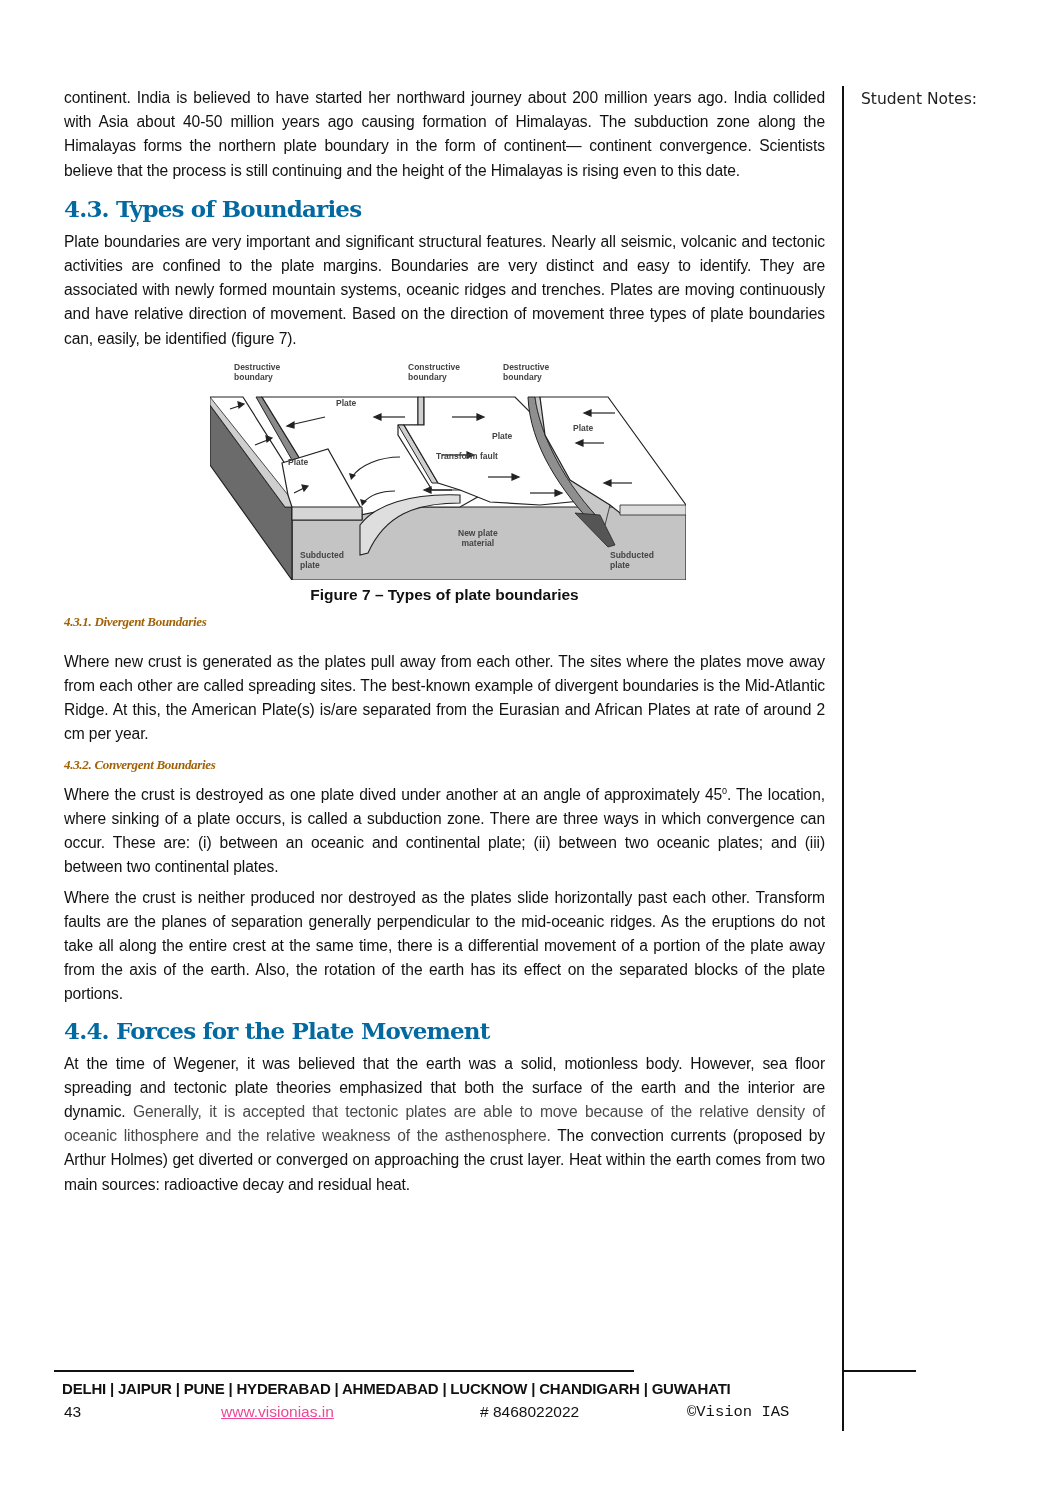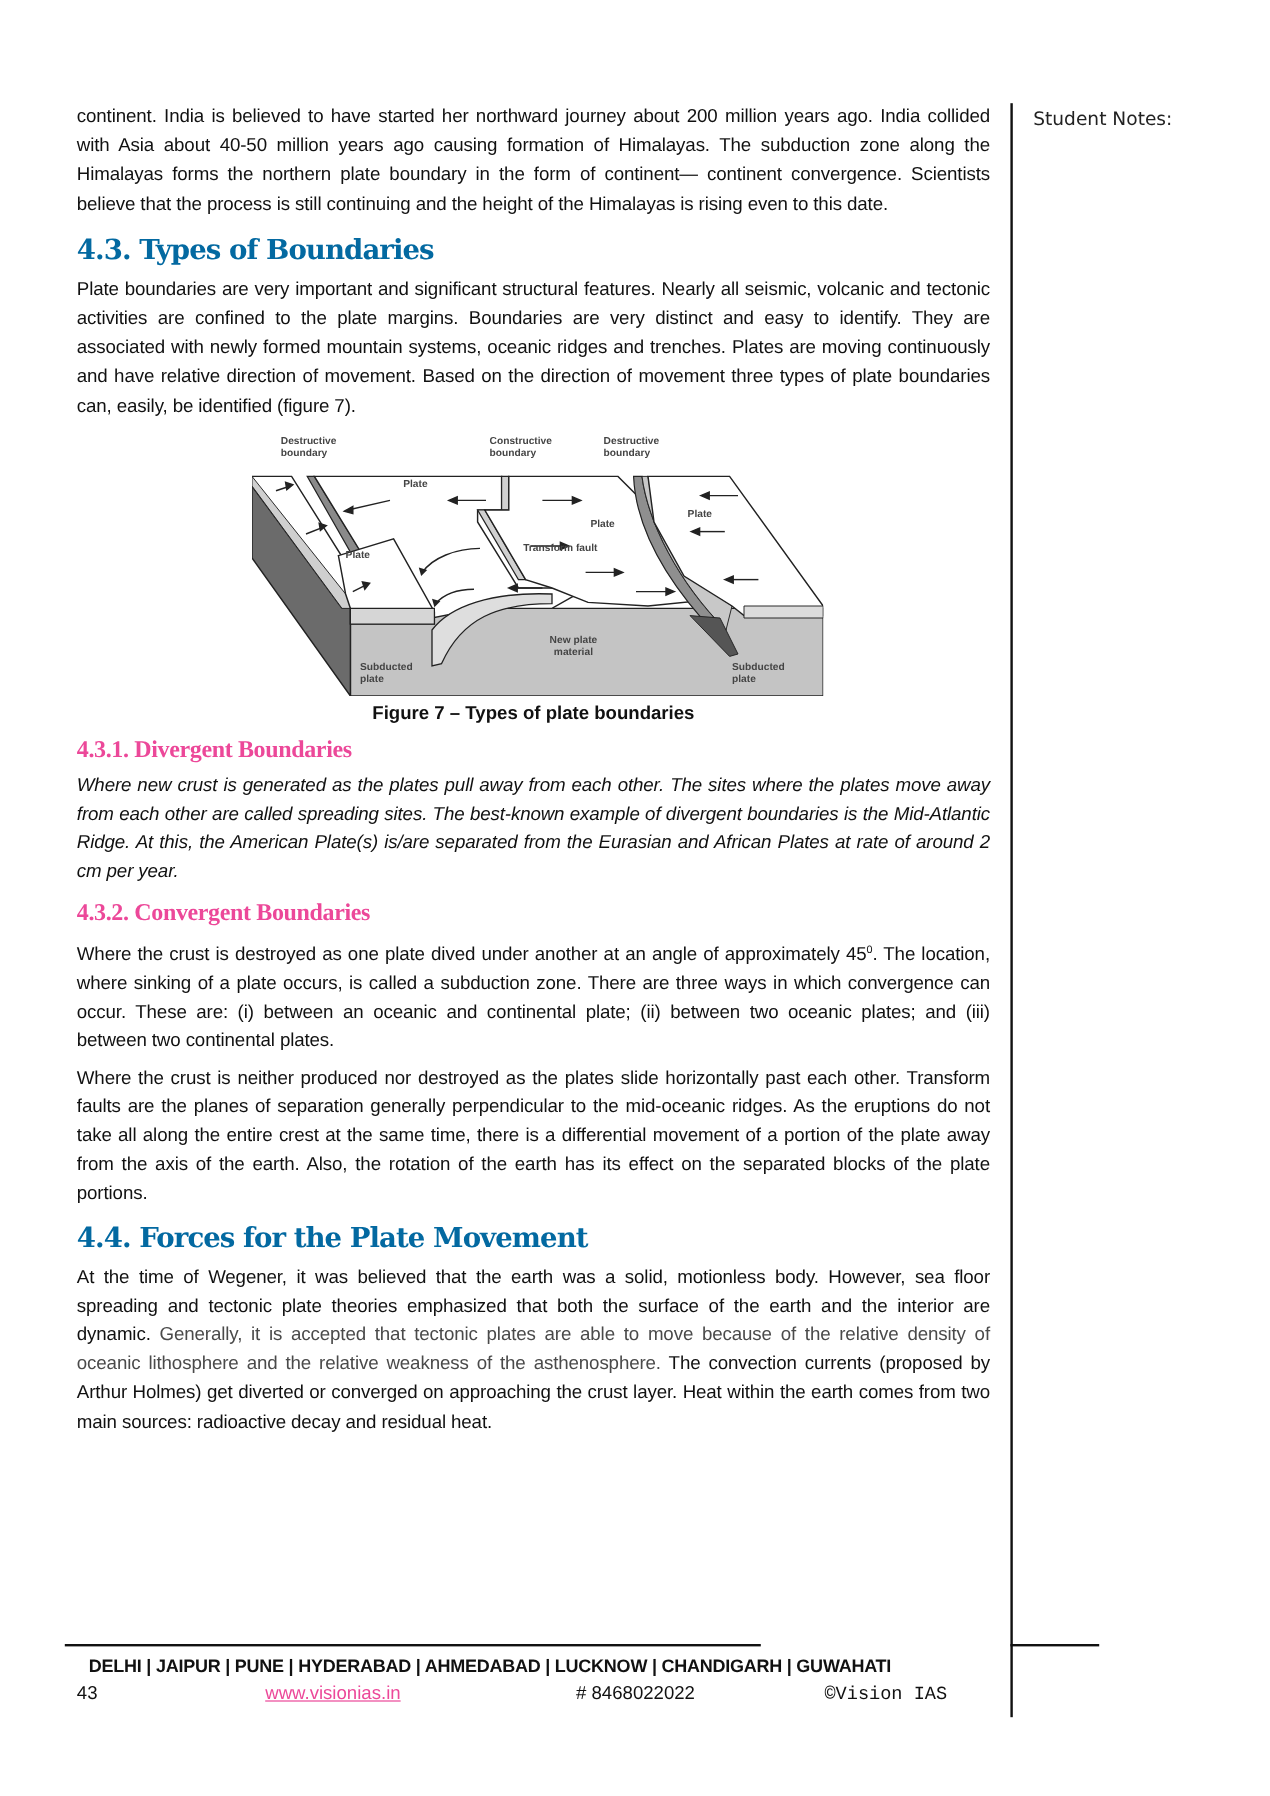--- a/index.html
+++ b/index.html
@@ -2,29 +2,29 @@
 <html><head>
 <meta charset="utf-8">
 <style>
   html, body { margin: 0; padding: 0; background: #ffffff; }
   body { width: 1058px; height: 1497px; position: relative; overflow: hidden;
          font-family: "Liberation Sans", "DejaVu Sans", sans-serif; color: #111; }
   .main { position: absolute; left: 64px; top: 86px; width: 761px; }
   .para { font-size: 15.6px; line-height: 24.2px; text-align: justify; margin: 0; letter-spacing: -0.1px; }
   .h2 { font-family: "DejaVu Serif", "Liberation Serif", serif; font-weight: bold; color: #0369a1;
         font-size: 23px; margin: 0; letter-spacing: -0.8px; }
-  .h3 { font-family: "Liberation Serif", "DejaVu Serif", serif; font-weight: bold; 
-        color: #ec4899; font-size: 20px; margin: 0; letter-spacing: -0.3px; }
+  .h3 { font-family: "Liberation Serif", "DejaVu Serif", serif; font-weight: bold; font-style: italic;
+        color: #a16207; font-size: 13px; margin: 0; letter-spacing: -0.3px; }
   .muted { color: #4a4a4a; font-weight: normal; }
   .sidebar-line { position: absolute; left: 842px; top: 86px; width: 2px; height: 1345px; background: #111; }
   .notes-label { position: absolute; left: 861px; top: 90px; font-size: 15.5px; color: #222;
                  font-family: "DejaVu Sans", sans-serif; }
   .footer-rule { position: absolute; left: 54px; top: 1370px; width: 580px; height: 2px; background: #111; }
   .footer-rule-right { position: absolute; left: 842px; top: 1370px; width: 74px; height: 2px; background: #111; }
-  .footer { position: absolute; left: 74px; top: 1380px; width: 754px; font-size: 15px; font-weight: bold; }
+  .footer { position: absolute; left: 62px; top: 1380px; width: 754px; font-size: 15px; font-weight: bold; }
   .footer .cities { letter-spacing: -0.2px; }
   .footer-row2 { position: absolute; left: 64px; top: 1403px; width: 754px; height: 22px; font-size: 15.5px; }
   .footer-row2 span { position: absolute; top: 0; }
   .link { color: #ec4899; text-decoration: underline; }
   .figure { position: relative; margin: 14px 0 0 146px; width: 476px; height: 215px; }
   .caption { text-align: center; font-weight: bold; font-size: 15.5px; margin: 6px 0 0 0; }
   .fig-label { position: absolute; font-size: 8.5px; font-weight: bold; color: #444; line-height: 10px;
                font-family: "Liberation Sans", sans-serif; }
 </style>
 </head>
@@ -130,21 +130,21 @@
       <span>plate</span>
     </div>
     <div class="fig-label" style="left:400px;top:185px;">
       <span>Subducted</span><br>
       <span>plate</span>
     </div>
   </div>
   <p class="caption">Figure 7 – Types of plate boundaries</p>
 
   <h3 class="h3" style="margin-top:10px;">4.3.1. Divergent Boundaries</h3>
-  <p class="para" style="margin-top:6px;font-style:italic;">Where new crust is generated as the plates pull away from each other. The sites where the plates move away from each other are called spreading sites. The best-known example of divergent boundaries is the Mid-Atlantic Ridge. At this, the American Plate(s) is/are separated from the Eurasian and African Plates at rate of around 2 cm per year.</p>
+  <p class="para" style="margin-top:20px;">Where new crust is generated as the plates pull away from each other. The sites where the plates move away from each other are called spreading sites. The best-known example of divergent boundaries is the Mid-Atlantic Ridge. At this, the American Plate(s) is/are separated from the Eurasian and African Plates at rate of around 2 cm per year.</p>
 
   <h3 class="h3" style="margin-top:10px;">4.3.2. Convergent Boundaries</h3>
   <p class="para" style="margin-top:6px;"><span>Where the crust is destroyed as one plate dived under another at an angle of approximately 45</span><sup style="font-size:9px;">0</sup><span>. The location, where sinking of a plate occurs, is called a subduction zone. There are three ways in which convergence can occur. These are: (i) between an oceanic and continental plate; (ii) between two oceanic plates; and (iii) between two continental plates.</span></p>
 
   <p class="para" style="margin-top:6px;">Where the crust is neither produced nor destroyed as the plates slide horizontally past each other. Transform faults are the planes of separation generally perpendicular to the mid-oceanic ridges. As the eruptions do not take all along the entire crest at the same time, there is a differential movement of a portion of the plate away from the axis of the earth. Also, the rotation of the earth has its effect on the separated blocks of the plate portions.</p>
 
   <h2 class="h2" style="margin-top:10px;">4.4. Forces for the Plate Movement</h2>
   <p class="para" style="margin-top:8px;"><span>At the time of Wegener, it was believed that the earth was a solid, motionless body. However, sea floor spreading and tectonic plate theories emphasized that both the surface of the earth and the interior are dynamic.</span><span class="muted"> Generally, it is accepted that tectonic plates are able to move because of the relative density of oceanic lithosphere and the relative weakness of the asthenosphere.</span><span> The convection currents (proposed by Arthur Holmes) get diverted or converged on approaching the crust layer. Heat within the earth comes from two main sources: radioactive decay and residual heat.</span></p>
 </div>
 

